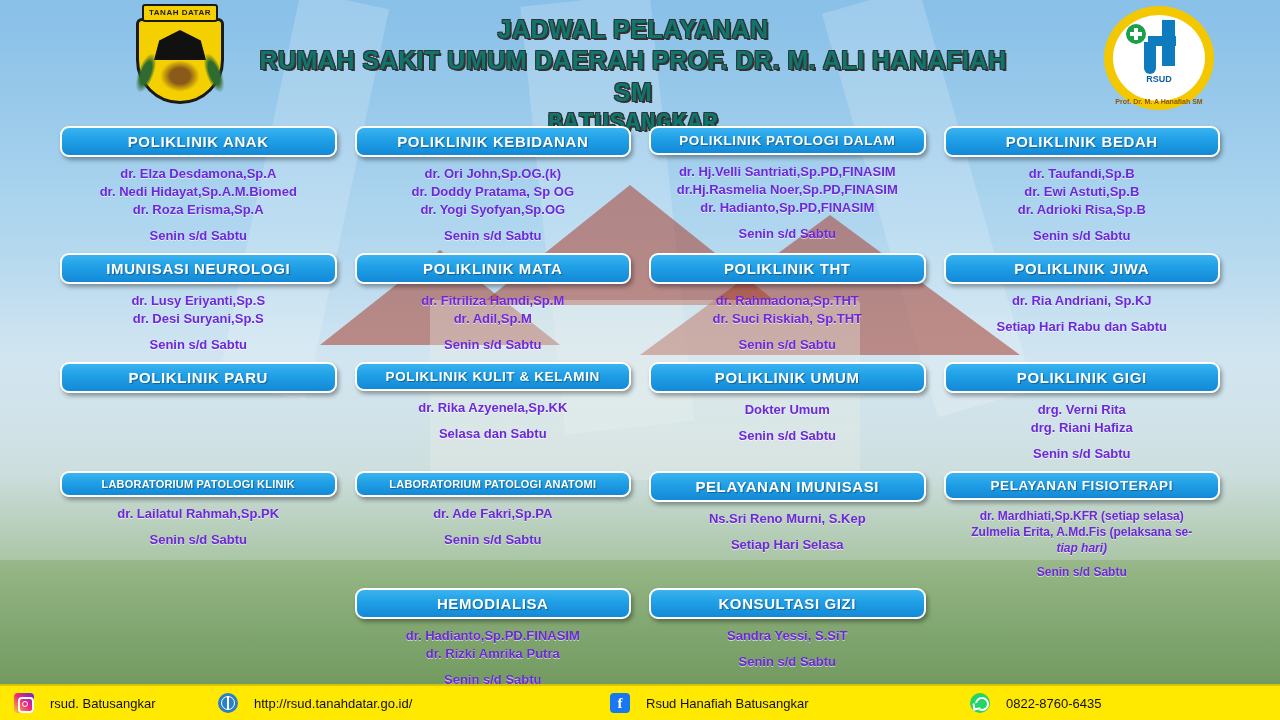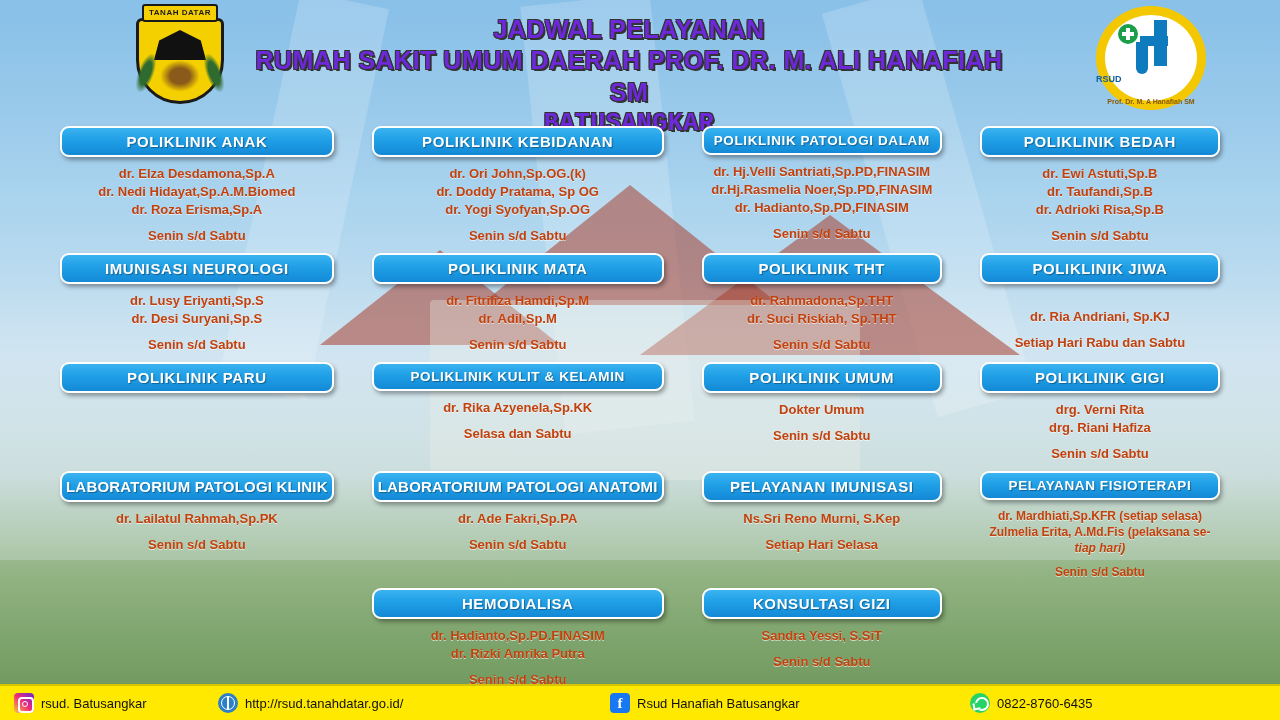--- a/index.html
+++ b/index.html
@@ -31,21 +31,21 @@
     position: absolute;
     background: rgba(255,255,255,0.18);
     transform-origin: top center;
   }
   .bg-ground {
     position: absolute; left:0; right:0; bottom:30px; height:130px;
     background: linear-gradient(to bottom, rgba(120,160,90,0.35), rgba(90,135,65,0.55));
   }
 
   
-  #header { position: absolute; top: 0; left: 0; right: 12px; height: 118px; padding-left: 40px; }
+  #header { position: absolute; top: 0; left: 0; right: 4px; height: 118px; padding-left: 40px; }
   #crest {
     position: absolute; left: 128px; top: 4px; width: 104px; height: 104px;
   }
   #crest .plate {
     position: absolute; left: 8px; top: 14px; width: 88px; height: 86px;
     background: #f5d000;
     border: 3px solid #1a1a1a;
     border-radius: 6px 6px 44px 44px;
   }
   #crest .band {
@@ -68,21 +68,21 @@
   #crest .leaf-r { right: 10px; transform: rotate(-20deg); }
   #crest .rice {
     position: absolute; left: 32px; top: 56px; width: 40px; height: 32px;
     background: radial-gradient(ellipse at center, #8a5a1a 35%, transparent 70%);
     border-radius: 50%;
   }
 
   #title-block {
     position: absolute; left: 240px; right: 250px; top: 14px;
     text-align: center;
-    color: #6d28d9;
+    color: #0f766e;
     text-shadow: 2px 2px 0 #333, -1px -1px 0 #333, 1px -1px 0 #333, -1px 1px 0 #333;
     font-weight: bold;
     letter-spacing: 0.5px;
   }
   #title-block .l1 { font-size: 25px; line-height: 30px; }
   #title-block .l2 { font-size: 25px; line-height: 32px; }
   #title-block .l3 { font-size: 25px; line-height: 32px; font-family: Liberation Mono, monospace; }
 
   #rsud-logo { position: absolute; right: 62px; top: 6px; width: 110px; height: 104px; }
   #rsud-logo .ring {
@@ -99,77 +99,77 @@
   #rsud-logo .cross {
     position: absolute; left: 22px; top: 18px; width: 20px; height: 20px;
     border-radius: 50%; background: #1b9f4a;
   }
   #rsud-logo .cross:before, #rsud-logo .cross:after {
     content: ""; position: absolute; background: #fff;
   }
   #rsud-logo .cross:before { left: 8px; top: 4px; width: 4px; height: 12px; }
   #rsud-logo .cross:after { left: 4px; top: 8px; width: 12px; height: 4px; }
   #rsud-logo .label {
-    position: absolute; left: 0; right: 0; bottom: 26px; text-align: left;
+    position: absolute; left: 0; right: 0; bottom: 26px; text-align: center;
     font-size: 9px; font-weight: bold; color: #0f5fa0;
   }
   #rsud-logo .arc {
     position: absolute; left: 0; right: 0; bottom: 5px; text-align: center;
     font-size: 7px; font-weight: bold; color: #8a5a00;
   }
 
   
   #grid {
     position: absolute; left: 60px; right: 60px; top: 126px;
     display: grid;
     grid-template-columns: repeat(4, 1fr);
-    column-gap: 38px;
+    column-gap: 18px;
   }
   .card { position: relative; padding-bottom: 8px; }
   .card .hdr {
     position: relative;
     background: linear-gradient(to bottom, #3bb3f0 0%, #1f9fe6 45%, #1489d6 100%);
     border: 2px solid #ffffff;
     border-radius: 9px;
     box-shadow: 2px 3px 4px rgba(0,0,0,0.35);
     color: #ffffff;
     font-weight: bold;
     font-size: 15px;
     letter-spacing: 0.6px;
     text-align: center;
     padding: 5px 4px 5px;
     text-shadow: 1px 1px 1px rgba(0,0,0,0.35);
     white-space: nowrap;
     overflow: hidden;
   }
-  .card .hdr.small { font-size: 15px; letter-spacing: 0.2px; }
+  .card .hdr.small { font-size: 11px; letter-spacing: 0.2px; }
   .card .hdr.med { font-size: 13.5px; }
   .card .body {
     margin-top: 8px;
     text-align: center;
-    color: #c2410c;
+    color: #6d28d9;
     font-weight: bold;
     font-size: 13px;
     line-height: 18px;
     text-shadow: 0 1px 0 rgba(255,255,255,0.6);
   }
   .card .body .sched { margin-top: 8px; }
   .card .body .it { font-style: italic; font-weight: bold; }
 
   
   .spacer { }
 
   
   #footer {
     position: absolute; left: 0; right: 0; bottom: 0; height: 36px;
     background: #ffe900;
     display: flex; align-items: center;
     border-top: 2px solid #d8c400;
   }
-  .fitem { display: flex; align-items: center; gap: 7px; font-size: 13px; color: #111; font-weight: normal; }
+  .fitem { display: flex; align-items: center; gap: 16px; font-size: 13px; color: #111; font-weight: normal; }
   #f1 { position: absolute; left: 14px; }
   #f2 { position: absolute; left: 218px; }
   #f3 { position: absolute; left: 610px; }
   #f4 { position: absolute; left: 970px; }
   .ic { width: 20px; height: 20px; border-radius: 4px; display: inline-block; position: relative; flex: none; }
   .ic-ig { background: linear-gradient(45deg, #f9ce34, #ee2a7b, #6228d7); }
   .ic-ig:before {
     content: ""; position: absolute; left: 4px; top: 4px; width: 12px; height: 12px;
     border: 2px solid #fff; border-radius: 4px;
   }
@@ -264,22 +264,22 @@
     <div class="body">
       <div>dr. Hj.Velli Santriati,Sp.PD,FINASIM</div>
       <div>dr.Hj.Rasmelia Noer,Sp.PD,FINASIM</div>
       <div>dr. Hadianto,Sp.PD,FINASIM</div>
       <div class="sched">Senin s/d Sabtu</div>
     </div>
   </div>
   <div class="card">
     <div class="hdr">POLIKLINIK BEDAH</div>
     <div class="body">
+      <div>dr. Taufandi,Sp.B</div>
       <div>dr. Ewi Astuti,Sp.B</div>
-      <div>dr. Taufandi,Sp.B</div>
       <div>dr. Adrioki Risa,Sp.B</div>
       <div class="sched">Senin s/d Sabtu</div>
     </div>
   </div>
 
   <div class="card">
     <div class="hdr">IMUNISASI NEUROLOGI</div>
     <div class="body">
       <div>dr. Lusy Eriyanti,Sp.S</div>
       <div>dr. Desi Suryani,Sp.S</div>
@@ -298,21 +298,21 @@
     <div class="hdr">POLIKLINIK THT</div>
     <div class="body">
       <div>dr. Rahmadona,Sp.THT</div>
       <div>dr. Suci Riskiah, Sp.THT</div>
       <div class="sched">Senin s/d Sabtu</div>
     </div>
   </div>
   <div class="card">
     <div class="hdr">POLIKLINIK JIWA</div>
     <div class="body">
-      <div style="margin-top:24px;">dr. Ria Andriani, Sp.KJ</div>
+      <div style="margin-top:8px;">dr. Ria Andriani, Sp.KJ</div>
       <div class="sched">Setiap Hari Rabu dan Sabtu</div>
     </div>
   </div>
 
   <div class="card">
     <div class="hdr">POLIKLINIK PARU</div>
   </div>
   <div class="card">
     <div class="hdr med">POLIKLINIK KULIT &amp; KELAMIN</div>
     <div class="body">

